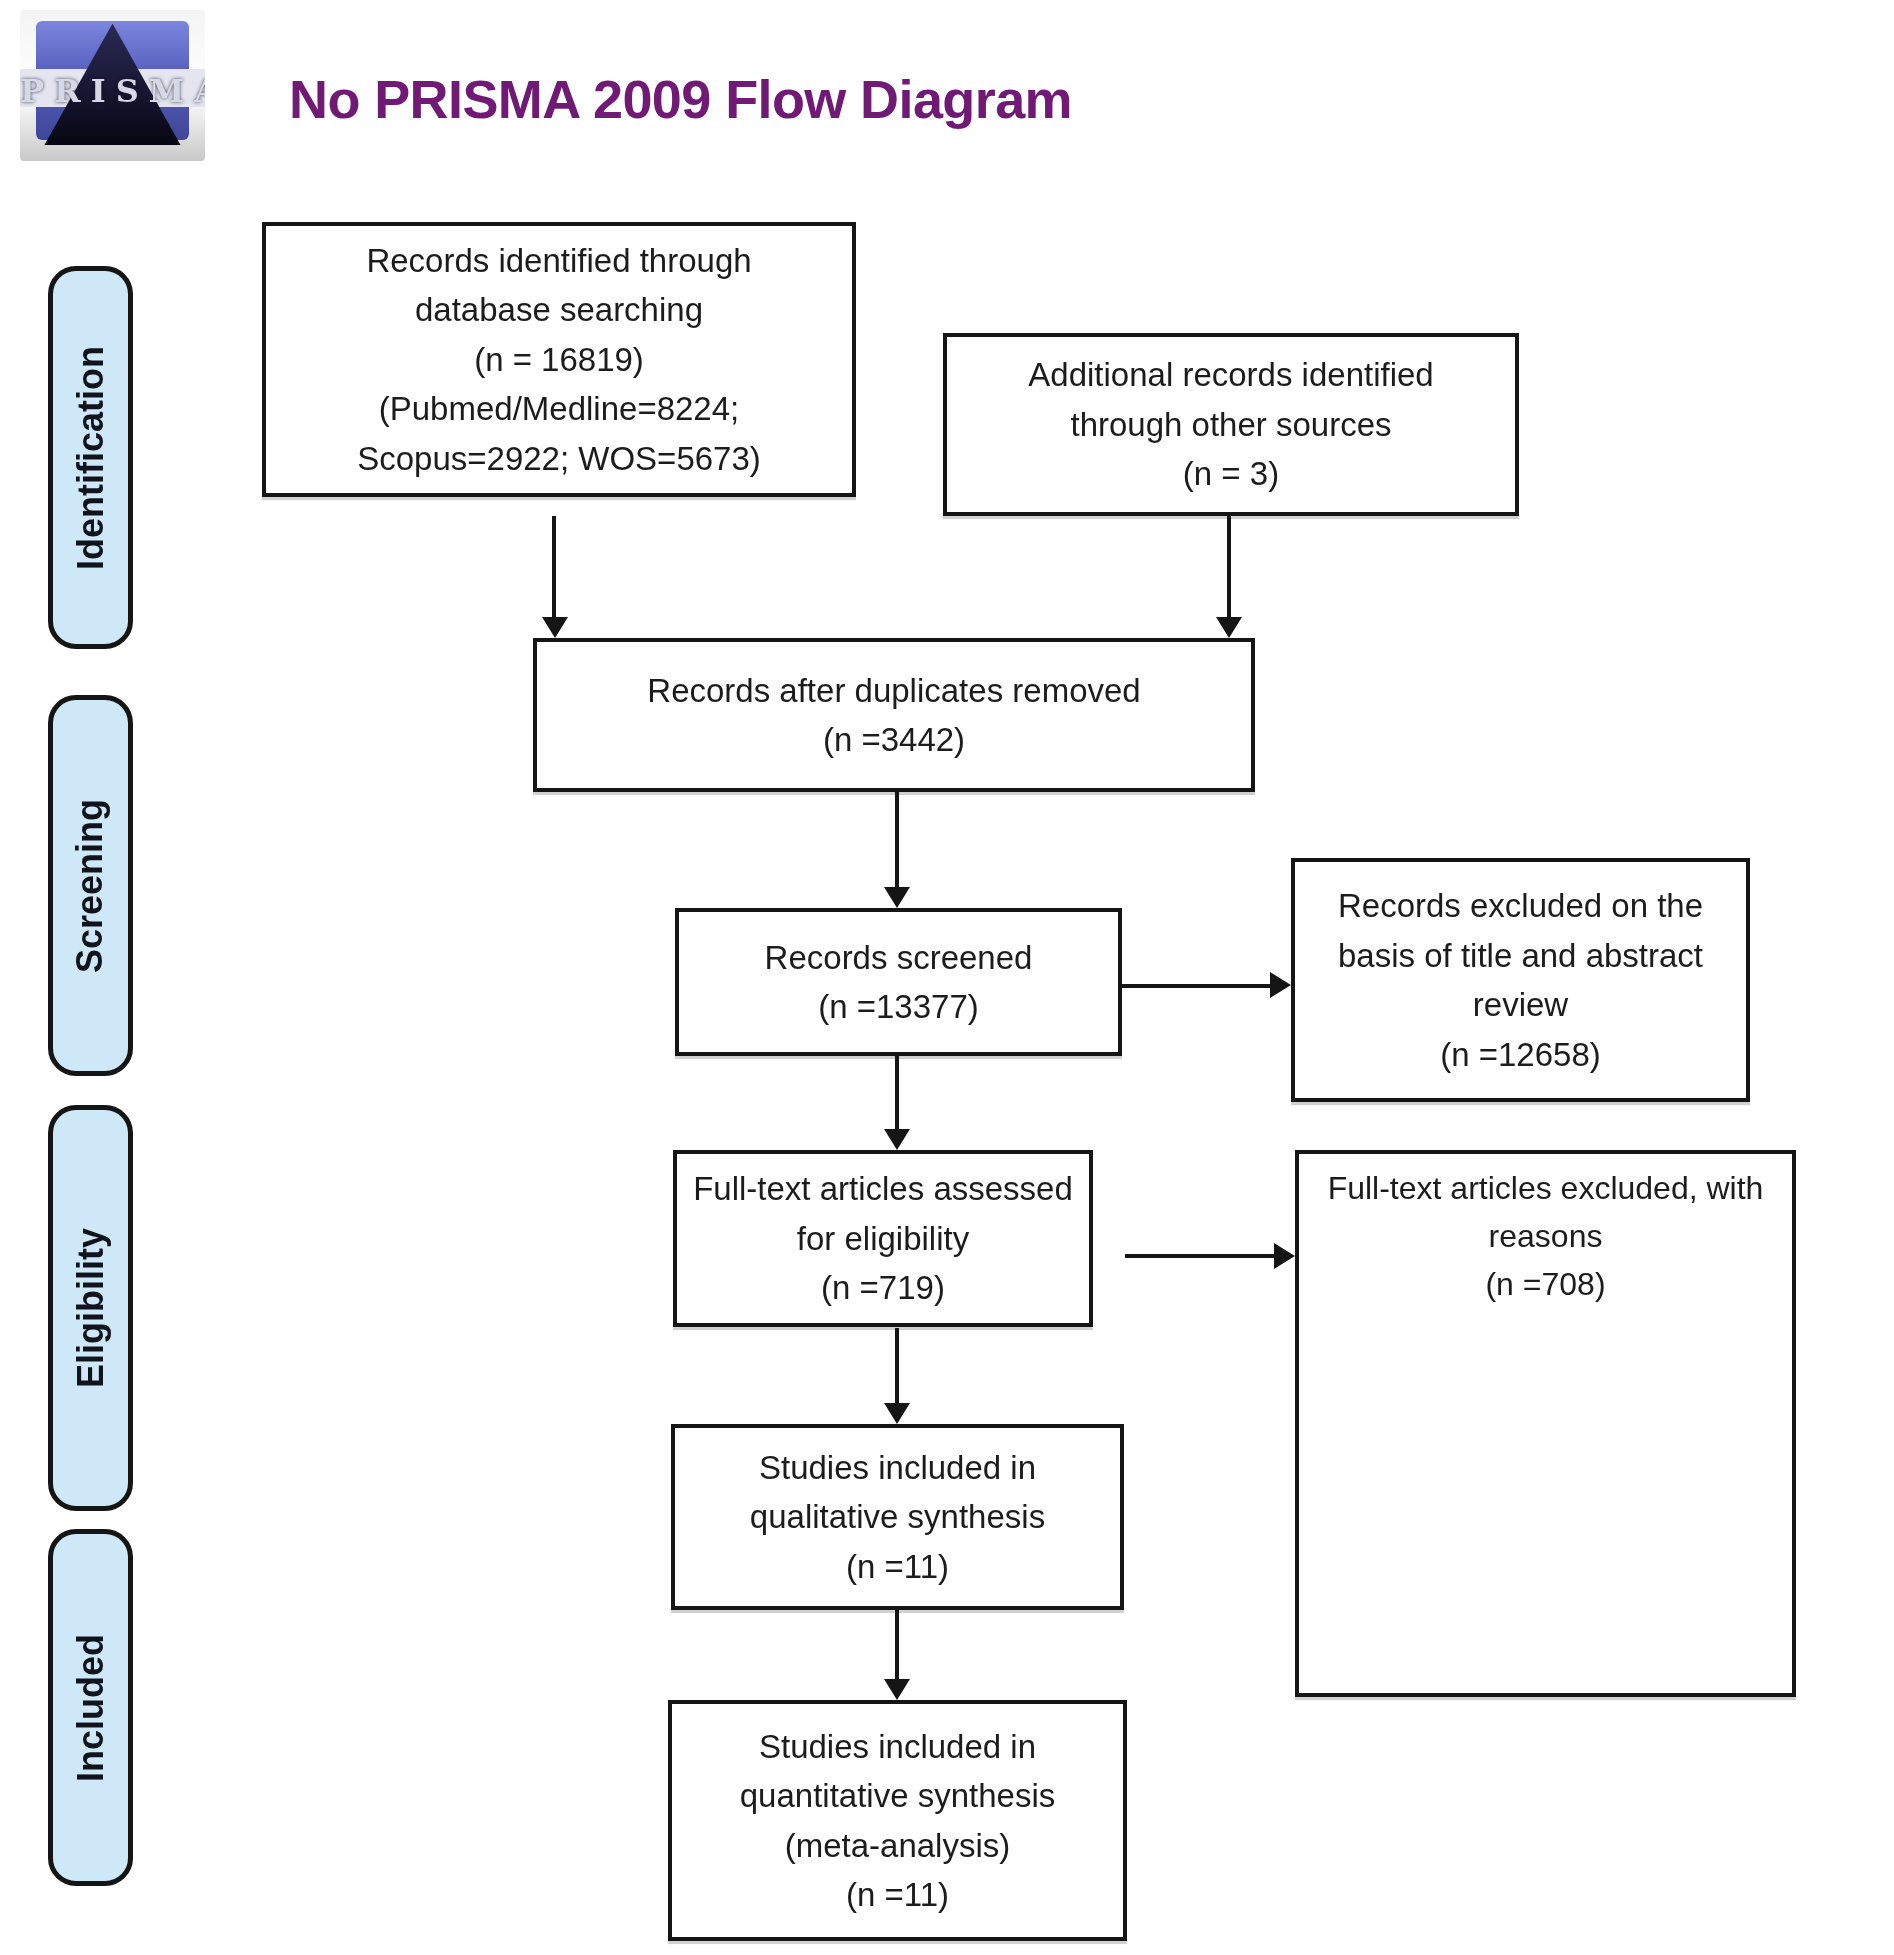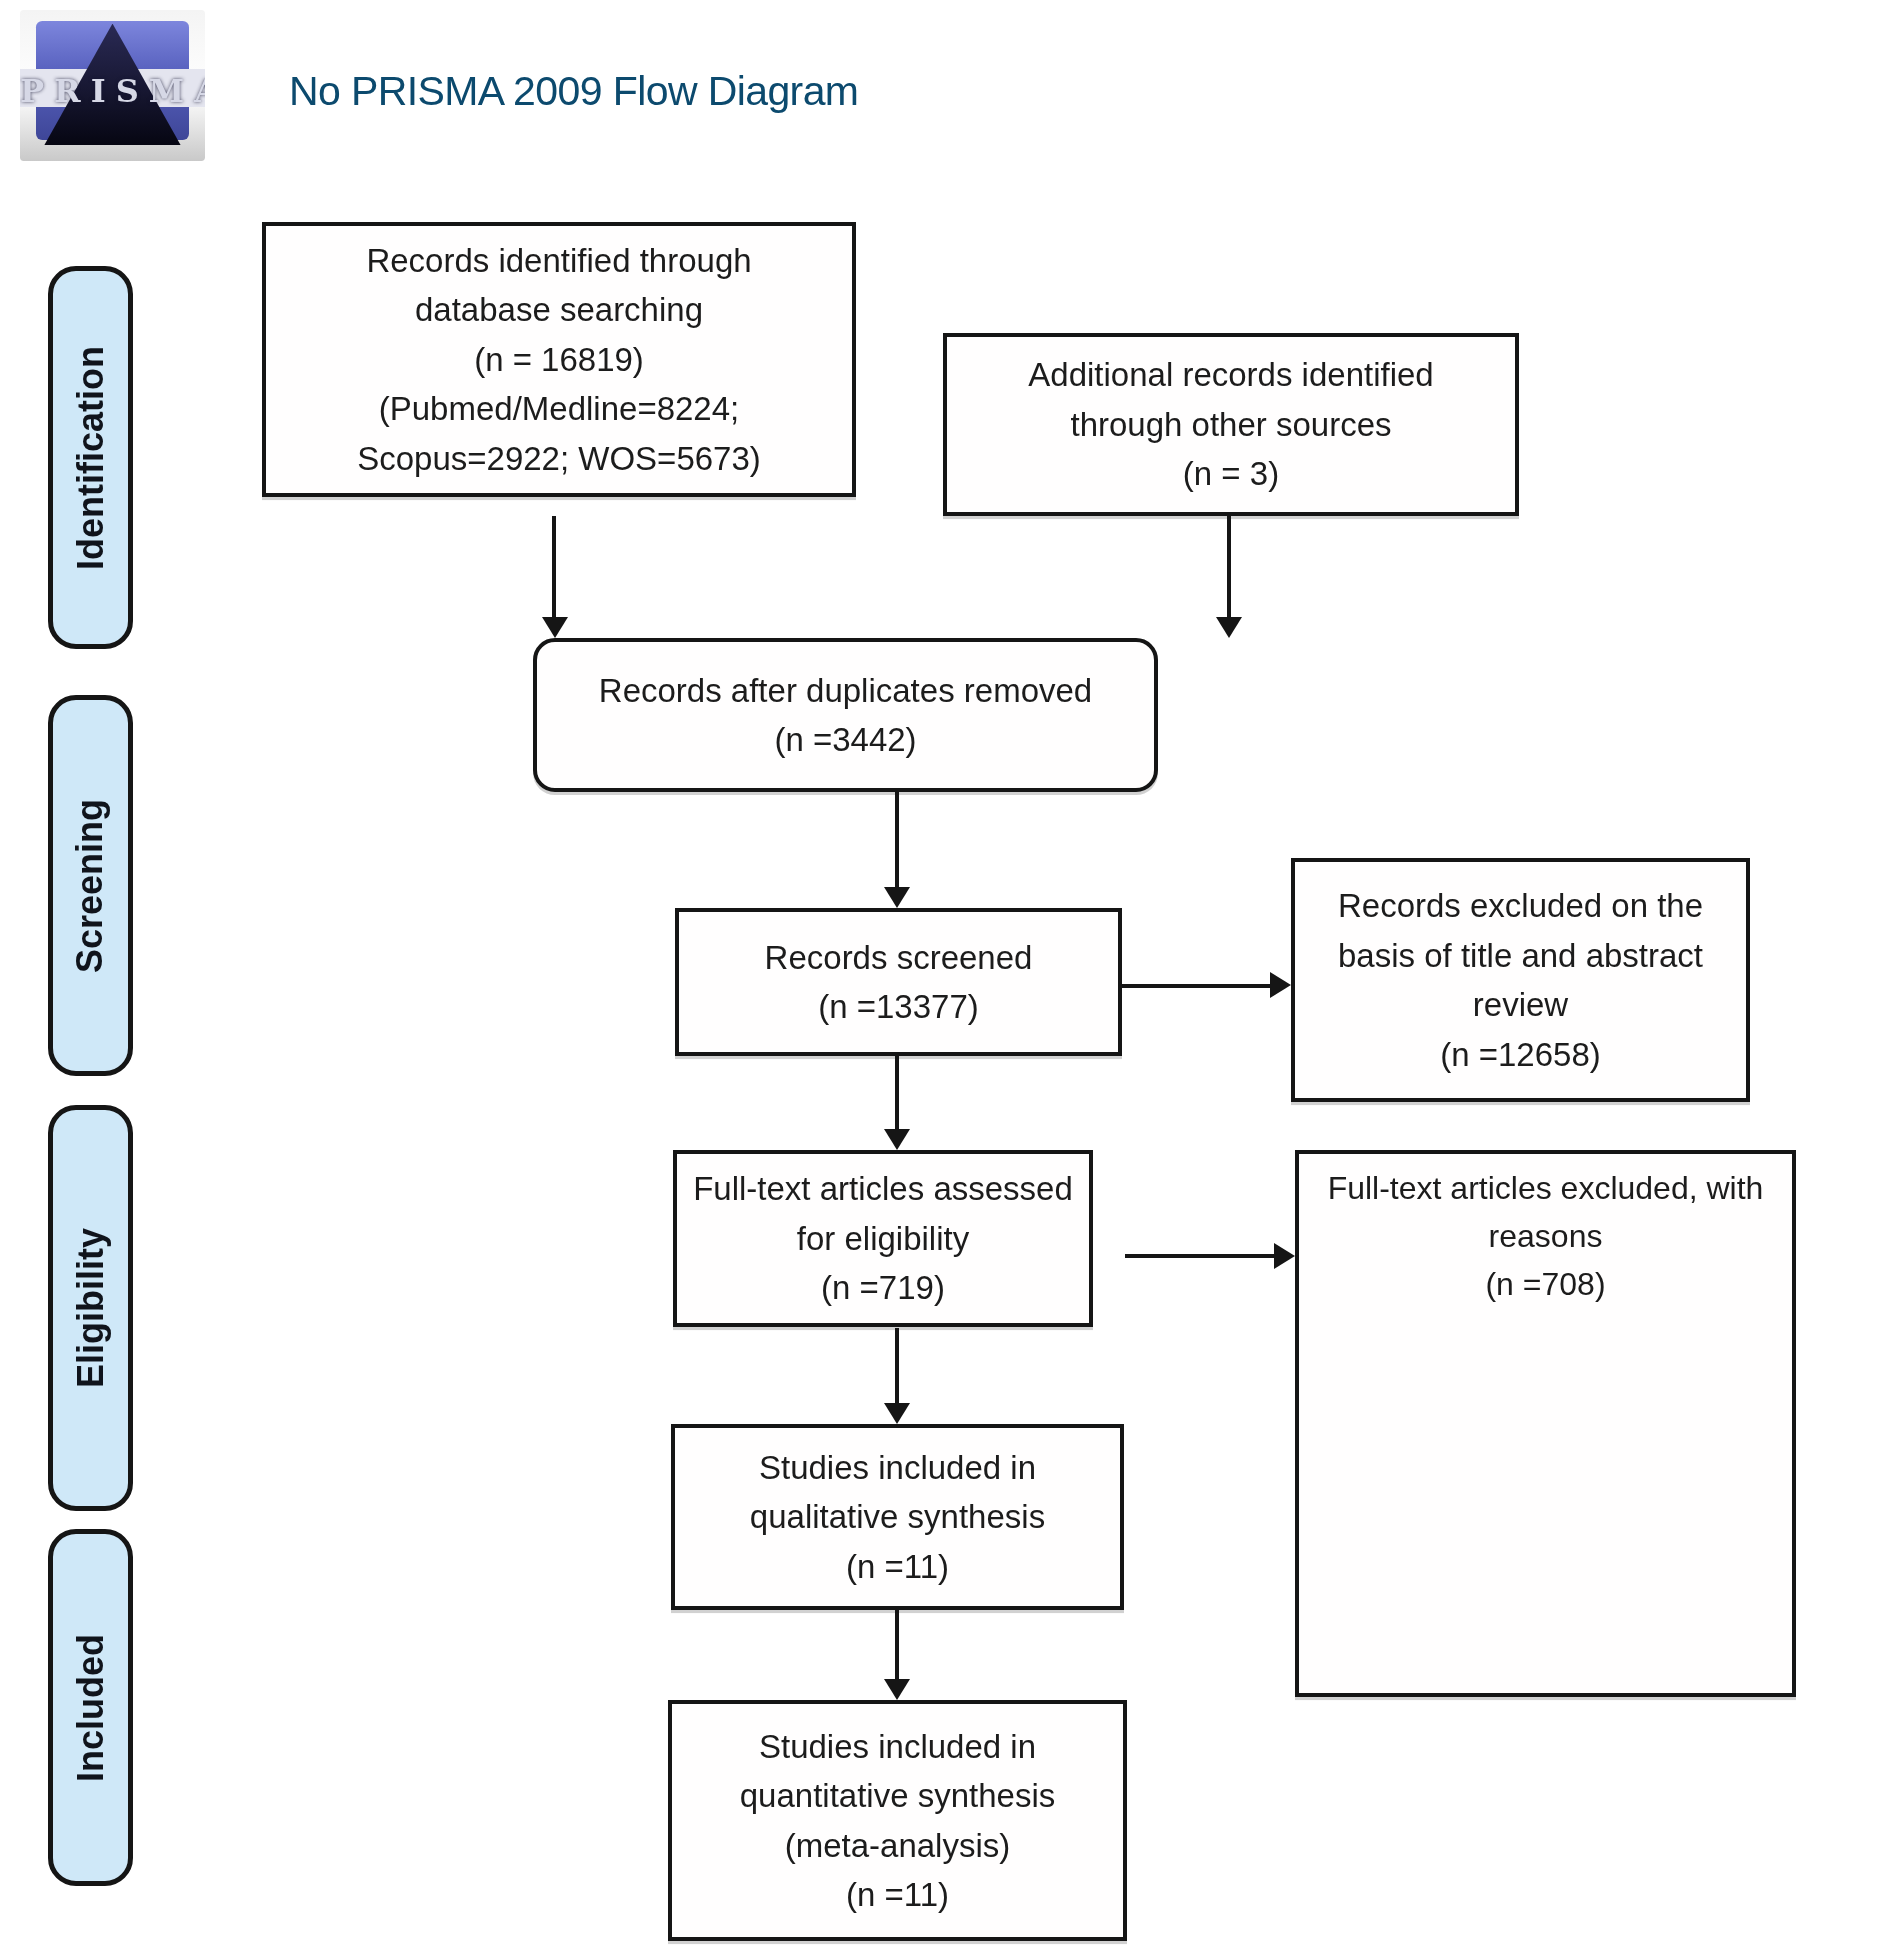--- a/index.html
+++ b/index.html
@@ -10,24 +10,24 @@
     background: #ffffff;
     font-family: "Liberation Sans", sans-serif;
     color: #1a1a1a;
     overflow: hidden;
   }
 
   
   .title {
     position: absolute;
     left: 289px; top: 68px;
-    font-size: 41px;
-    font-weight: normal;
+    font-size: 54px;
+    font-weight: bold;
     letter-spacing: -0.6px;
-    color: #0c4a6e;
+    color: #701a75;
     white-space: nowrap;
   }
 
   .logo {
     position: absolute;
     left: 20px; top: 10px;
     width: 185px; height: 151px;
     background: linear-gradient(180deg, #f4f4f4 0%, #ffffff 55%, #c9c9c9 100%);
     border-radius: 3.7px;
     overflow: hidden;
@@ -172,21 +172,21 @@
 (Pubmed/Medline=8224;
 Scopus=2922; WOS=5673)</div>
   </div>
 
   <div class="box" style="left:943px;top:333px;width:576px;height:183px;">
     <div class="box-text">Additional records identified
 through other sources
 (n = 3)</div>
   </div>
 
-  <div class="box" style="left:533px;top:638px;width:625px;height:154px;border-radius:22px;">
+  <div class="box" style="left:533px;top:638px;width:722px;height:154px;">
     <div class="box-text">Records after duplicates removed
 (n =3442)</div>
   </div>
 
   <div class="box" style="left:675px;top:908px;width:447px;height:148px;">
     <div class="box-text">Records screened
 (n =13377)</div>
   </div>
 
   <div class="box" style="left:1291px;top:858px;width:459px;height:244px;">

